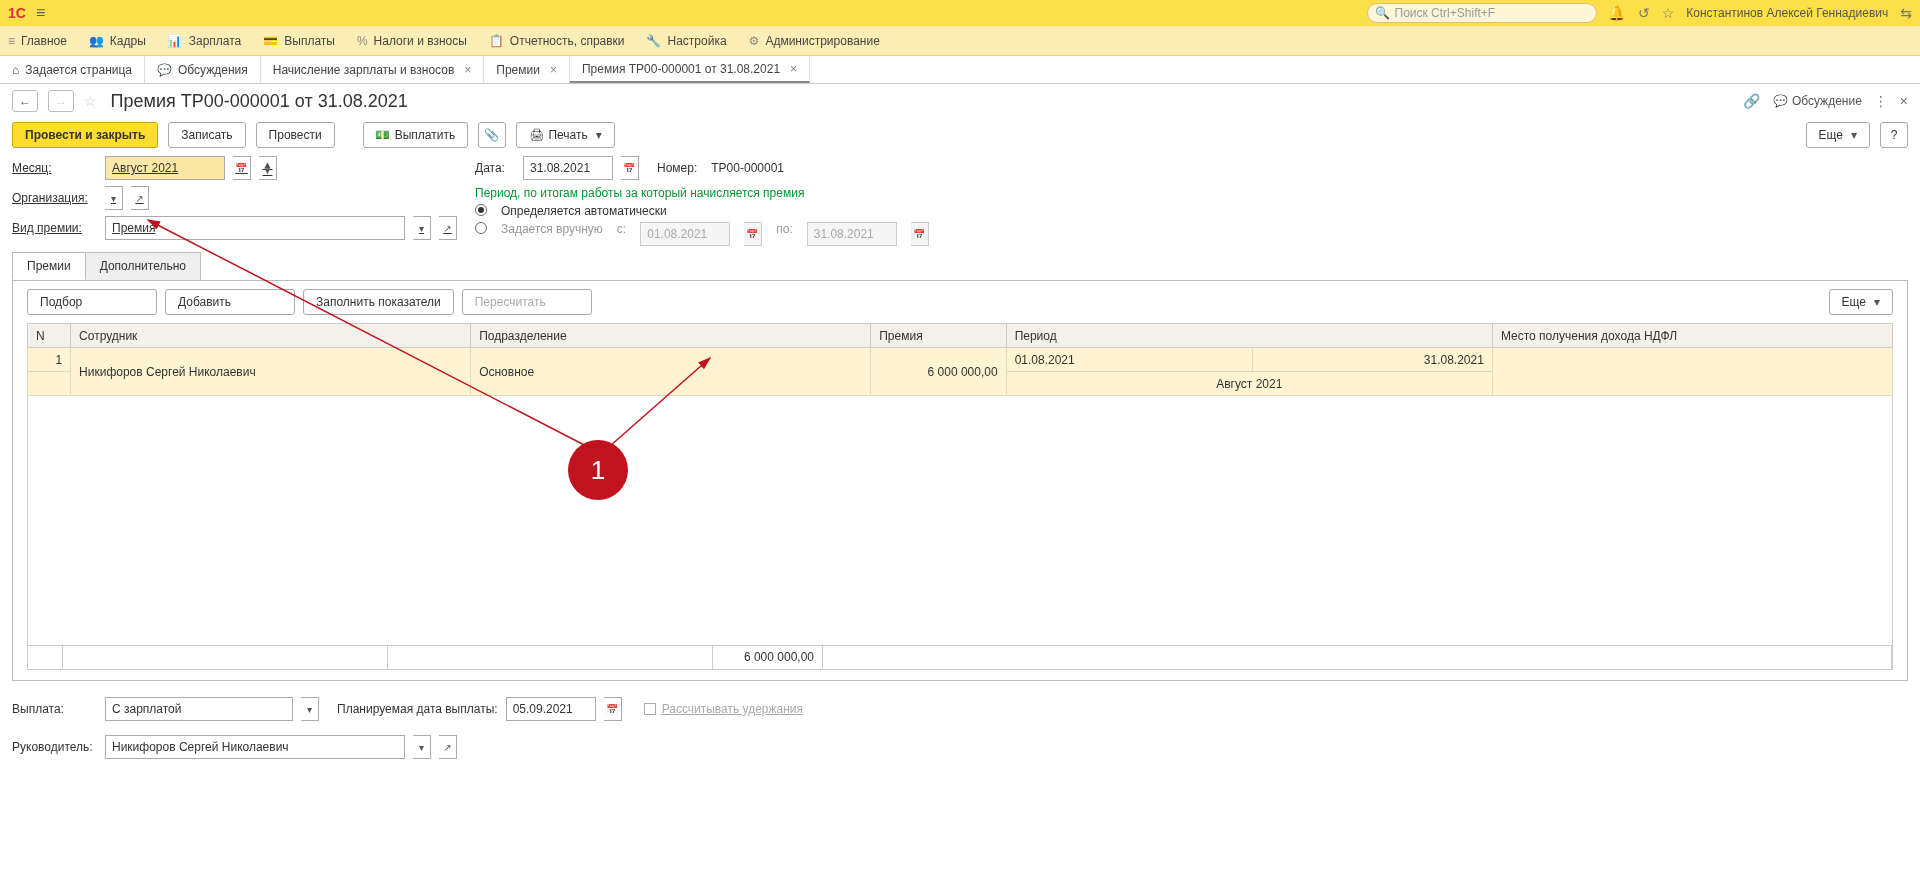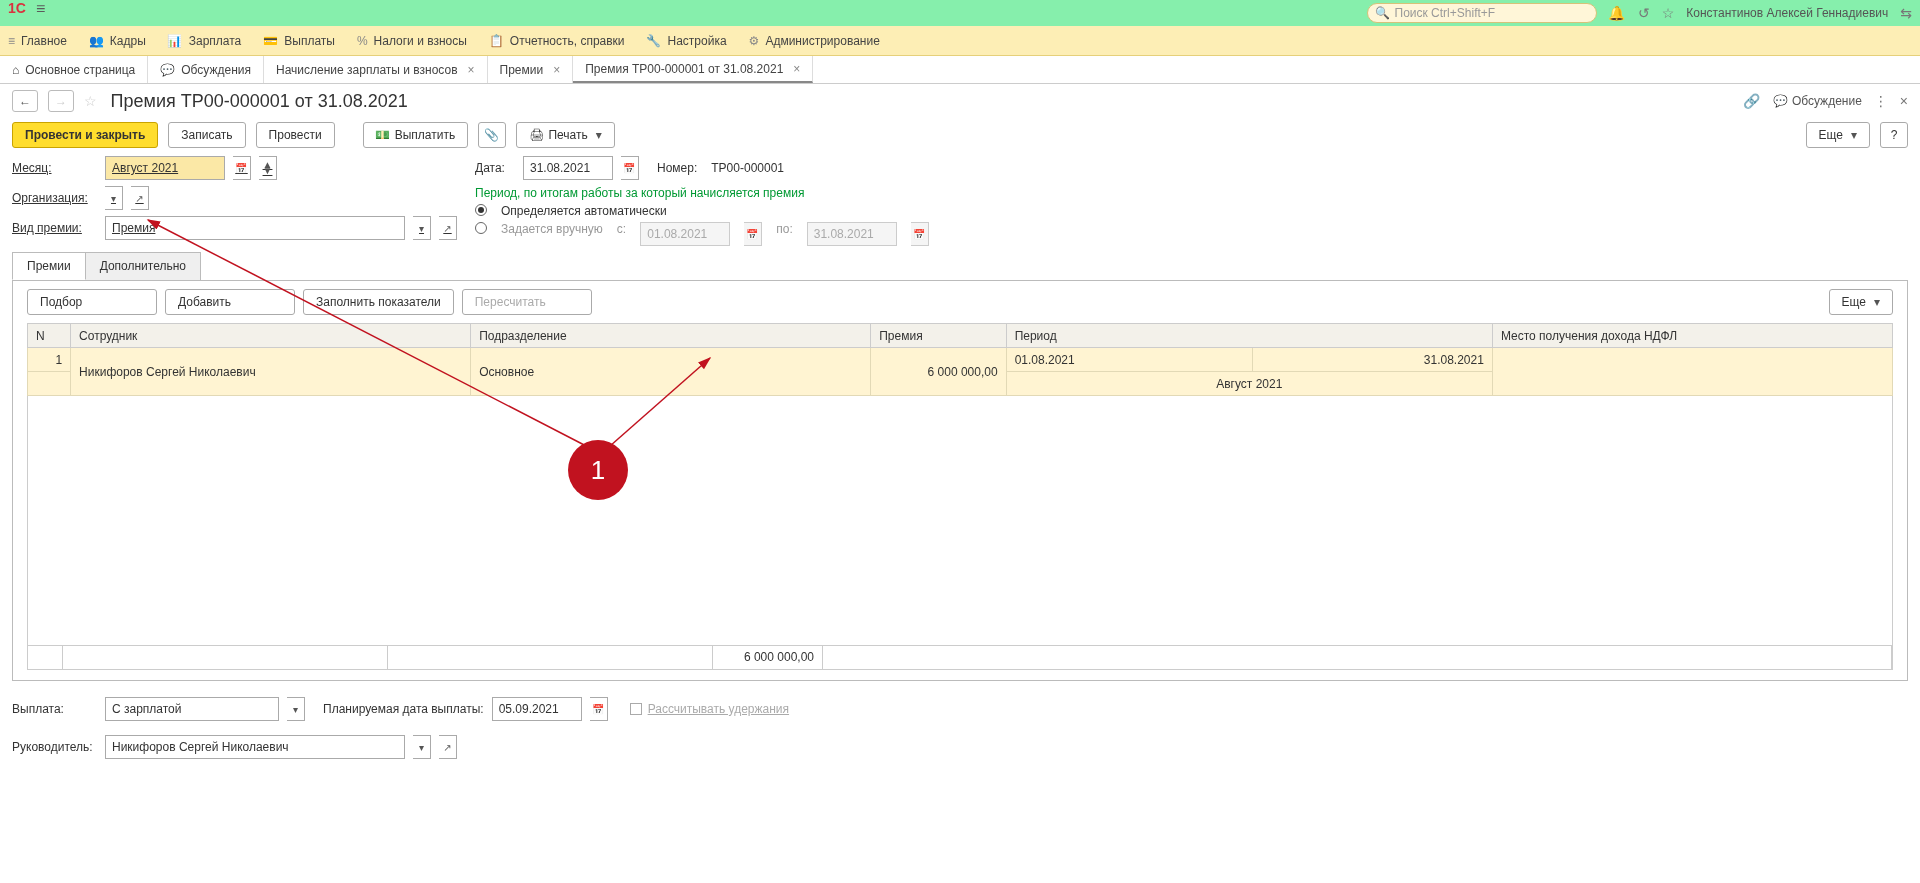--- a/index.html
+++ b/index.html
@@ -1,17 +1,17 @@
 <!DOCTYPE html>
 <html><head>
 <meta charset="utf-8">
 <style>
   * { box-sizing: border-box; margin: 0; padding: 0; font-family: Arial, sans-serif; }
   body { font-size: 12px; background: #fff; color: #333; width: 1920px; position: relative; }
-  .titlebar { background: #86efac; height: 26px; display: flex; padding: 0 8px; gap: 10px; }
+  .titlebar { background: #fde047; height: 26px; display: flex; align-items: center; padding: 0 8px; gap: 10px; }
   .logo { font-weight: bold; color: #d9333f; font-size: 14px; }
   .hamburger { color: #5b5b5b; font-size: 16px; cursor: pointer; }
   .title-text { color: #555; }
   .titlebar-right { margin-left: auto; display: flex; align-items: center; gap: 12px; }
   .search-box { width: 230px; height: 20px; border: 1px solid #d6c278; border-radius: 10px; background: #fff6d8; display: flex; align-items: center; padding: 0 8px; color: #999; }
   .ico { color: #777; cursor: pointer; font-size: 14px; }
   .username { color: #555; }
   .mainmenu { background: #fdeeb5; height: 30px; display: flex; align-items: center; padding: 0 8px; gap: 22px; border-bottom: 1px solid #e6d07a; }
   .mainmenu-item { display: flex; align-items: center; gap: 6px; color: #444; cursor: pointer; }
   .mainmenu-item .mi { color: #888; }
@@ -117,21 +117,21 @@
     </div>
   <div class="mainmenu-item">
       <span class="mi">⚙</span>
       <span>Администрирование</span>
     </div>
 </div>
 
 <div class="tabbar">
   <div class="tab">
       <span>⌂</span>
-      <span>Основное страница</span>
+      <span>Задается страница</span>
     </div>
   <div class="tab">
       <span>💬</span>
       <span>Обсуждения</span>
     </div>
   <div class="tab">
       <span>Начисление зарплаты и взносов</span>
       <span class="close">×</span>
     </div>
   <div class="tab">
@@ -320,21 +320,21 @@
       <div class="fcell" style="width:110px;">6 000 000,00</div>
       <div class="fcell" style="flex:1;"></div>
     </div>
   </div>
   <div style="height:10px;"></div>
 </div>
 
 <div class="bottom-form">
   <div class="form-row">
     <span class="form-label">Выплата:</span>
-    <div class="form-input" style="width:174px;">
+    <div class="form-input" style="width:188px;">
         <span>С зарплатой</span>
       </div>
     <div class="input-btn">▾</div>
     <span style="margin-left:10px;">Планируемая дата выплаты:</span>
     <div class="form-input date-input">
         <span>05.09.2021</span>
       </div>
     <div class="input-btn">📅</div>
     <span style="margin-left:14px;display:flex;align-items:center;gap:6px;color:#aaa;text-decoration:underline;">
       <span class="checkbox"></span>

